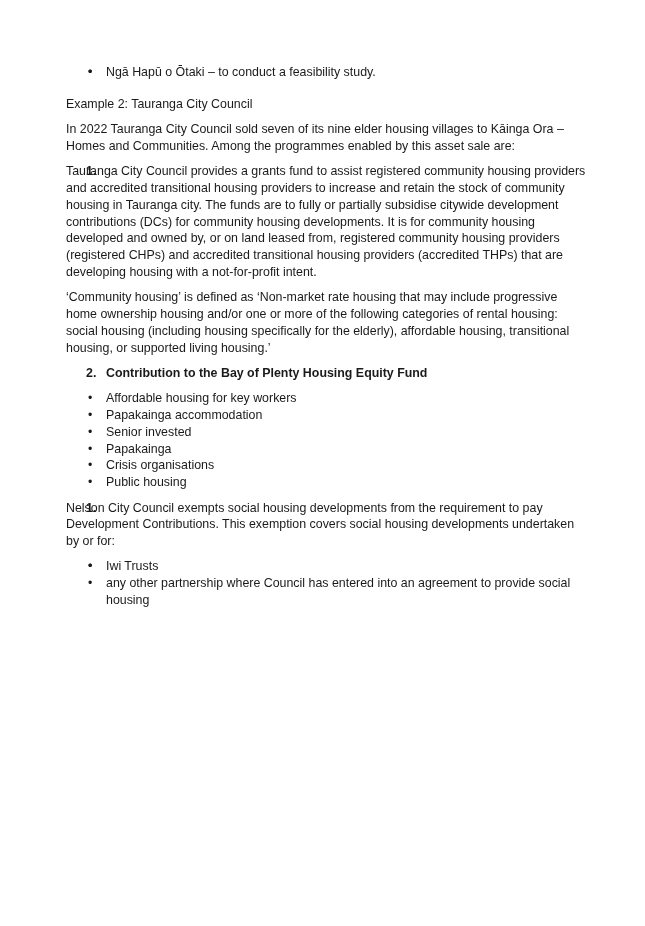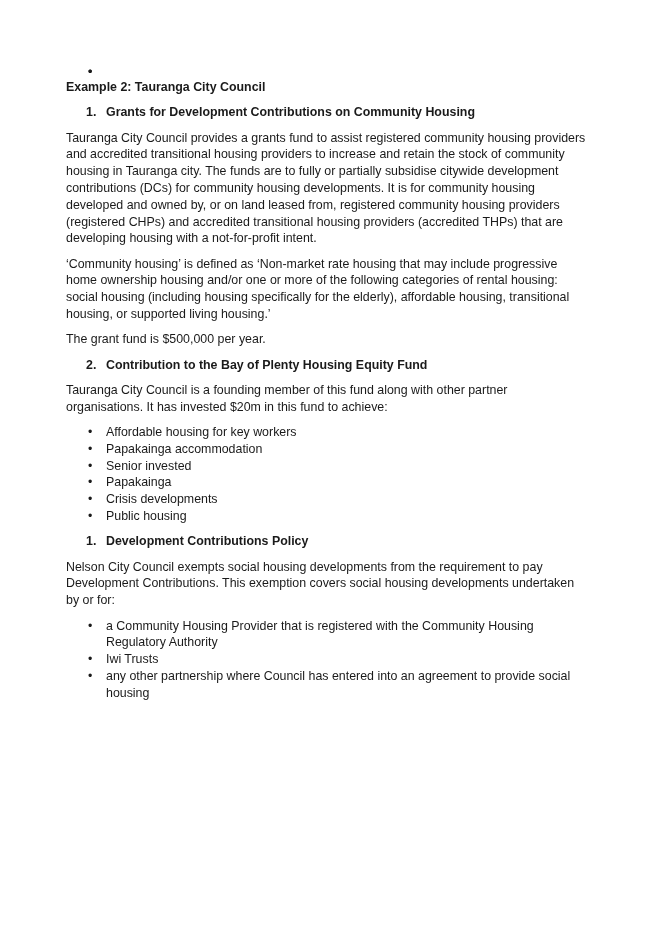--- a/index.html
+++ b/index.html
@@ -1,55 +1,54 @@
 <!DOCTYPE html>
 <html><head>
 <meta charset="utf-8">
 <style>
   html, body { margin: 0; padding: 0; background: #ffffff; }
   body { width: 645px; height: 926px; position: relative; overflow: hidden;
          font-family: "Liberation Sans", sans-serif; color: #1a1a1a; font-size: 12.4px; }
   .page { position: absolute; left: 66px; top: 64px; width: 520px; }
   p { margin: 0 0 8.5px 0; line-height: 16.8px; }
-  .h { font-weight: bold; margin-bottom: 8.5px; line-height: 16.8px; margin-top: 15px; }
+  .h { font-weight: normal; margin-bottom: 8.5px; line-height: 16.8px; margin-top: 15px; }
   ul.bl { list-style: none; margin: 0 0 8.5px 0; padding: 0; }
   ul.bl li { position: relative; padding-left: 40px; line-height: 16.8px; }
   ul.bl li .dot { position: absolute; left: 22px; top: 0; }
   .num { position: relative; padding-left: 40px; font-weight: bold; line-height: 16.8px; margin-bottom: 8.5px; }
   .num .n { position: absolute; left: 20px; top: 0; }
 </style>
 </head>
 <body>
 
 <div class="page">
 
   <ul class="bl">
     <li><span class="dot">•</span></li>
-    <li><span class="dot">•</span></li>
+    <li><span class="dot">•</span><span>Ngā Hapū o Ōtaki – to conduct a feasibility study.</span></li>
   </ul>
 
   <div class="h">Example 2: Tauranga City Council</div>
+  <p>In 2022 Tauranga City Council sold seven of its nine elder housing villages to Kāinga Ora – Homes and Communities. Among the programmes enabled by this asset sale are:</p>
 
-  <div class="num"><span class="n">1.</span><span>Grants for Development Contributions on Community Housing</span></div>
+  <div class="num"><span class="n">1.</span></div>
   <p>Tauranga City Council provides a grants fund to assist registered community housing providers and accredited transitional housing providers to increase and retain the stock of community housing in Tauranga city. The funds are to fully or partially subsidise citywide development contributions (DCs) for community housing developments. It is for community housing developed and owned by, or on land leased from, registered community housing providers (registered CHPs) and accredited transitional housing providers (accredited THPs) that are developing housing with a not-for-profit intent.</p>
   <p>‘Community housing’ is defined as ‘Non-market rate housing that may include progressive home ownership housing and/or one or more of the following categories of rental housing: social housing (including housing specifically for the elderly), affordable housing, transitional housing, or supported living housing.’</p>
-  <p>The grant fund is $500,000 per year.</p>
 
   <div class="num"><span class="n">2.</span><span>Contribution to the Bay of Plenty Housing Equity Fund</span></div>
-  <p>Tauranga City Council is a founding member of this fund along with other partner organisations. It has invested $20m in this fund to achieve:</p>
   <ul class="bl">
     <li><span class="dot">•</span><span>Affordable housing for key workers</span></li>
     <li><span class="dot">•</span><span>Papakainga accommodation</span></li>
     <li><span class="dot">•</span><span>Senior invested</span></li>
     <li><span class="dot">•</span><span>Papakainga</span></li>
-    <li><span class="dot">•</span><span>Crisis developments</span></li>
+    <li><span class="dot">•</span><span>Crisis organisations</span></li>
     <li><span class="dot">•</span><span>Public housing</span></li>
   </ul>
 
-  <div class="num"><span class="n">1.</span><span>Development Contributions Policy</span></div>
+  <div class="num"><span class="n">1.</span></div>
   <p>Nelson City Council exempts social housing developments from the requirement to pay Development Contributions. This exemption covers social housing developments undertaken by or for:</p>
   <ul class="bl">
-    <li><span class="dot">•</span><span>a Community Housing Provider that is registered with the Community Housing Regulatory Authority</span></li>
+    <li><span class="dot">•</span></li>
     <li><span class="dot">•</span><span>Iwi Trusts</span></li>
     <li><span class="dot">•</span><span>any other partnership where Council has entered into an agreement to provide social housing</span></li>
   </ul>
 
 </div>
 
 </body></html>

